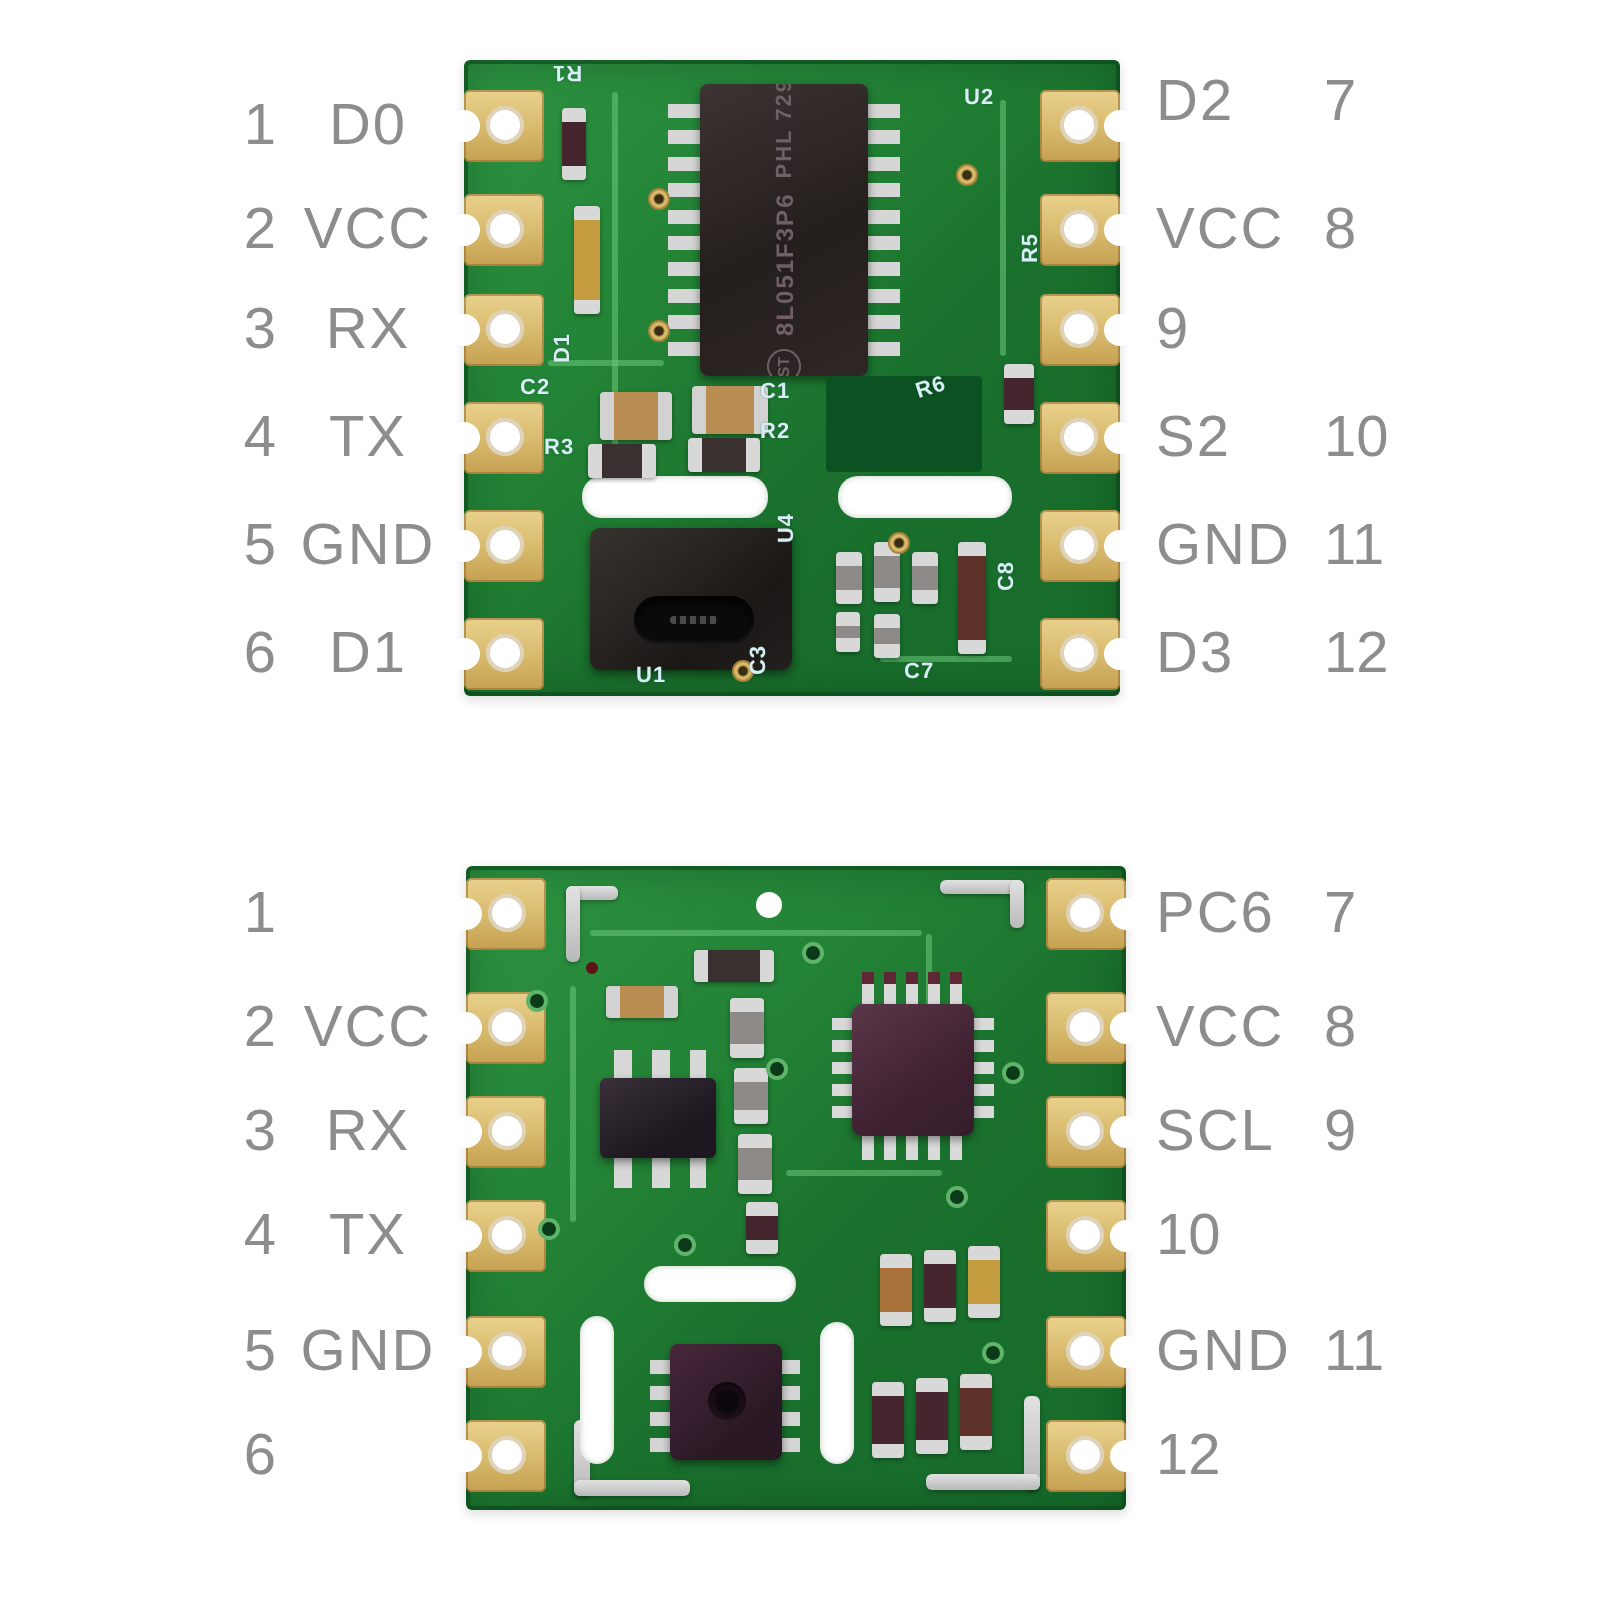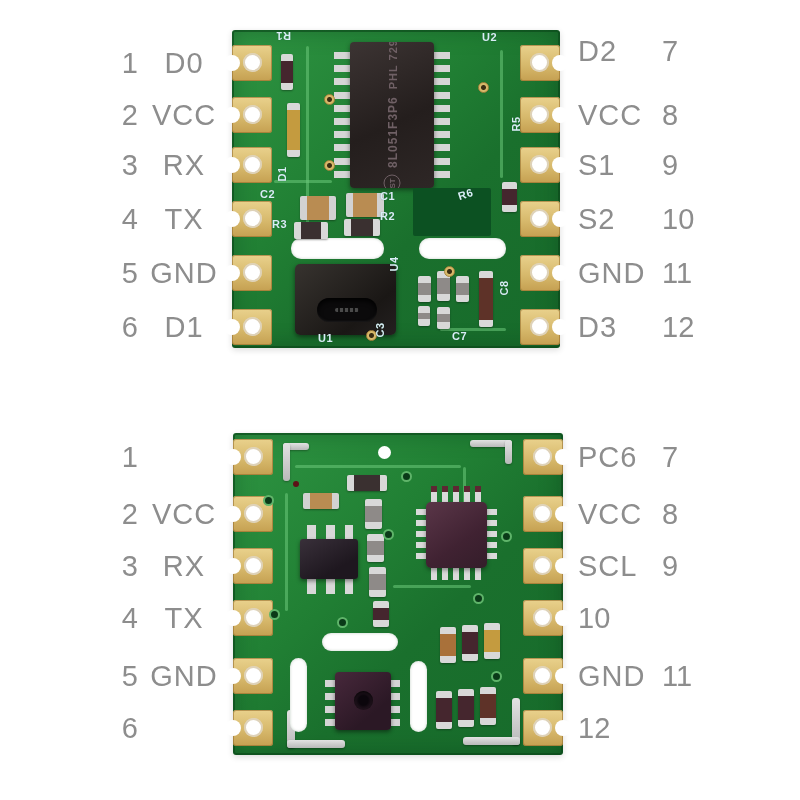--- a/index.html
+++ b/index.html
@@ -150,21 +150,20 @@
 
   <div class="plabel pl-right" style="top:34px">
     <span class="pname">D2</span>
     <span class="pnum">7</span>
   </div>
   <div class="plabel pl-right" style="top:98px">
     <span class="pname">VCC</span>
     <span class="pnum">8</span>
   </div>
   <div class="plabel pl-right" style="top:148px">
-    <span class="pname">S1</span>
     <span class="pnum">9</span>
   </div>
   <div class="plabel pl-right" style="top:202px">
     <span class="pname">S2</span>
     <span class="pnum">10</span>
   </div>
   <div class="plabel pl-right" style="top:256px">
     <span class="pname">GND</span>
     <span class="pnum">11</span>
   </div>
@@ -265,21 +264,21 @@
     <div class="cmp cap-gray-v" style="left:186px;top:276px;width:12px;height:20px"></div>
     <div class="cmp res-brown-v" style="left:247px;top:241px;width:14px;height:56px"></div>
 
     <div class="via-gold" style="left:92px;top:64px"></div>
     <div class="via-gold" style="left:92px;top:130px"></div>
     <div class="via-gold" style="left:246px;top:52px"></div>
     <div class="via-gold" style="left:212px;top:236px"></div>
     <div class="via-gold" style="left:134px;top:300px"></div>
 
     <span class="ss" style="left:44px;top:0px;transform:rotate(180deg)">R1</span>
-    <span class="ss" style="left:250px;top:1px">U2</span>
+    <span class="ss" style="left:250px;top:13px">U2</span>
     <span class="ss" style="left:276px;top:88px;transform:rotate(-90deg)">R5</span>
     <span class="ss" style="left:226px;top:158px;transform:rotate(-18deg)">R6</span>
     <span class="ss" style="left:42px;top:138px;transform:rotate(-90deg)">D1</span>
     <span class="ss" style="left:28px;top:158px">C2</span>
     <span class="ss" style="left:40px;top:188px">R3</span>
     <span class="ss" style="left:148px;top:160px">C1</span>
     <span class="ss" style="left:148px;top:180px">R2</span>
     <span class="ss" style="left:154px;top:228px;transform:rotate(-90deg)">U4</span>
     <span class="ss" style="left:264px;top:252px;transform:rotate(-90deg)">C8</span>
     <span class="ss" style="left:140px;top:294px;transform:rotate(-90deg)">C3</span>

